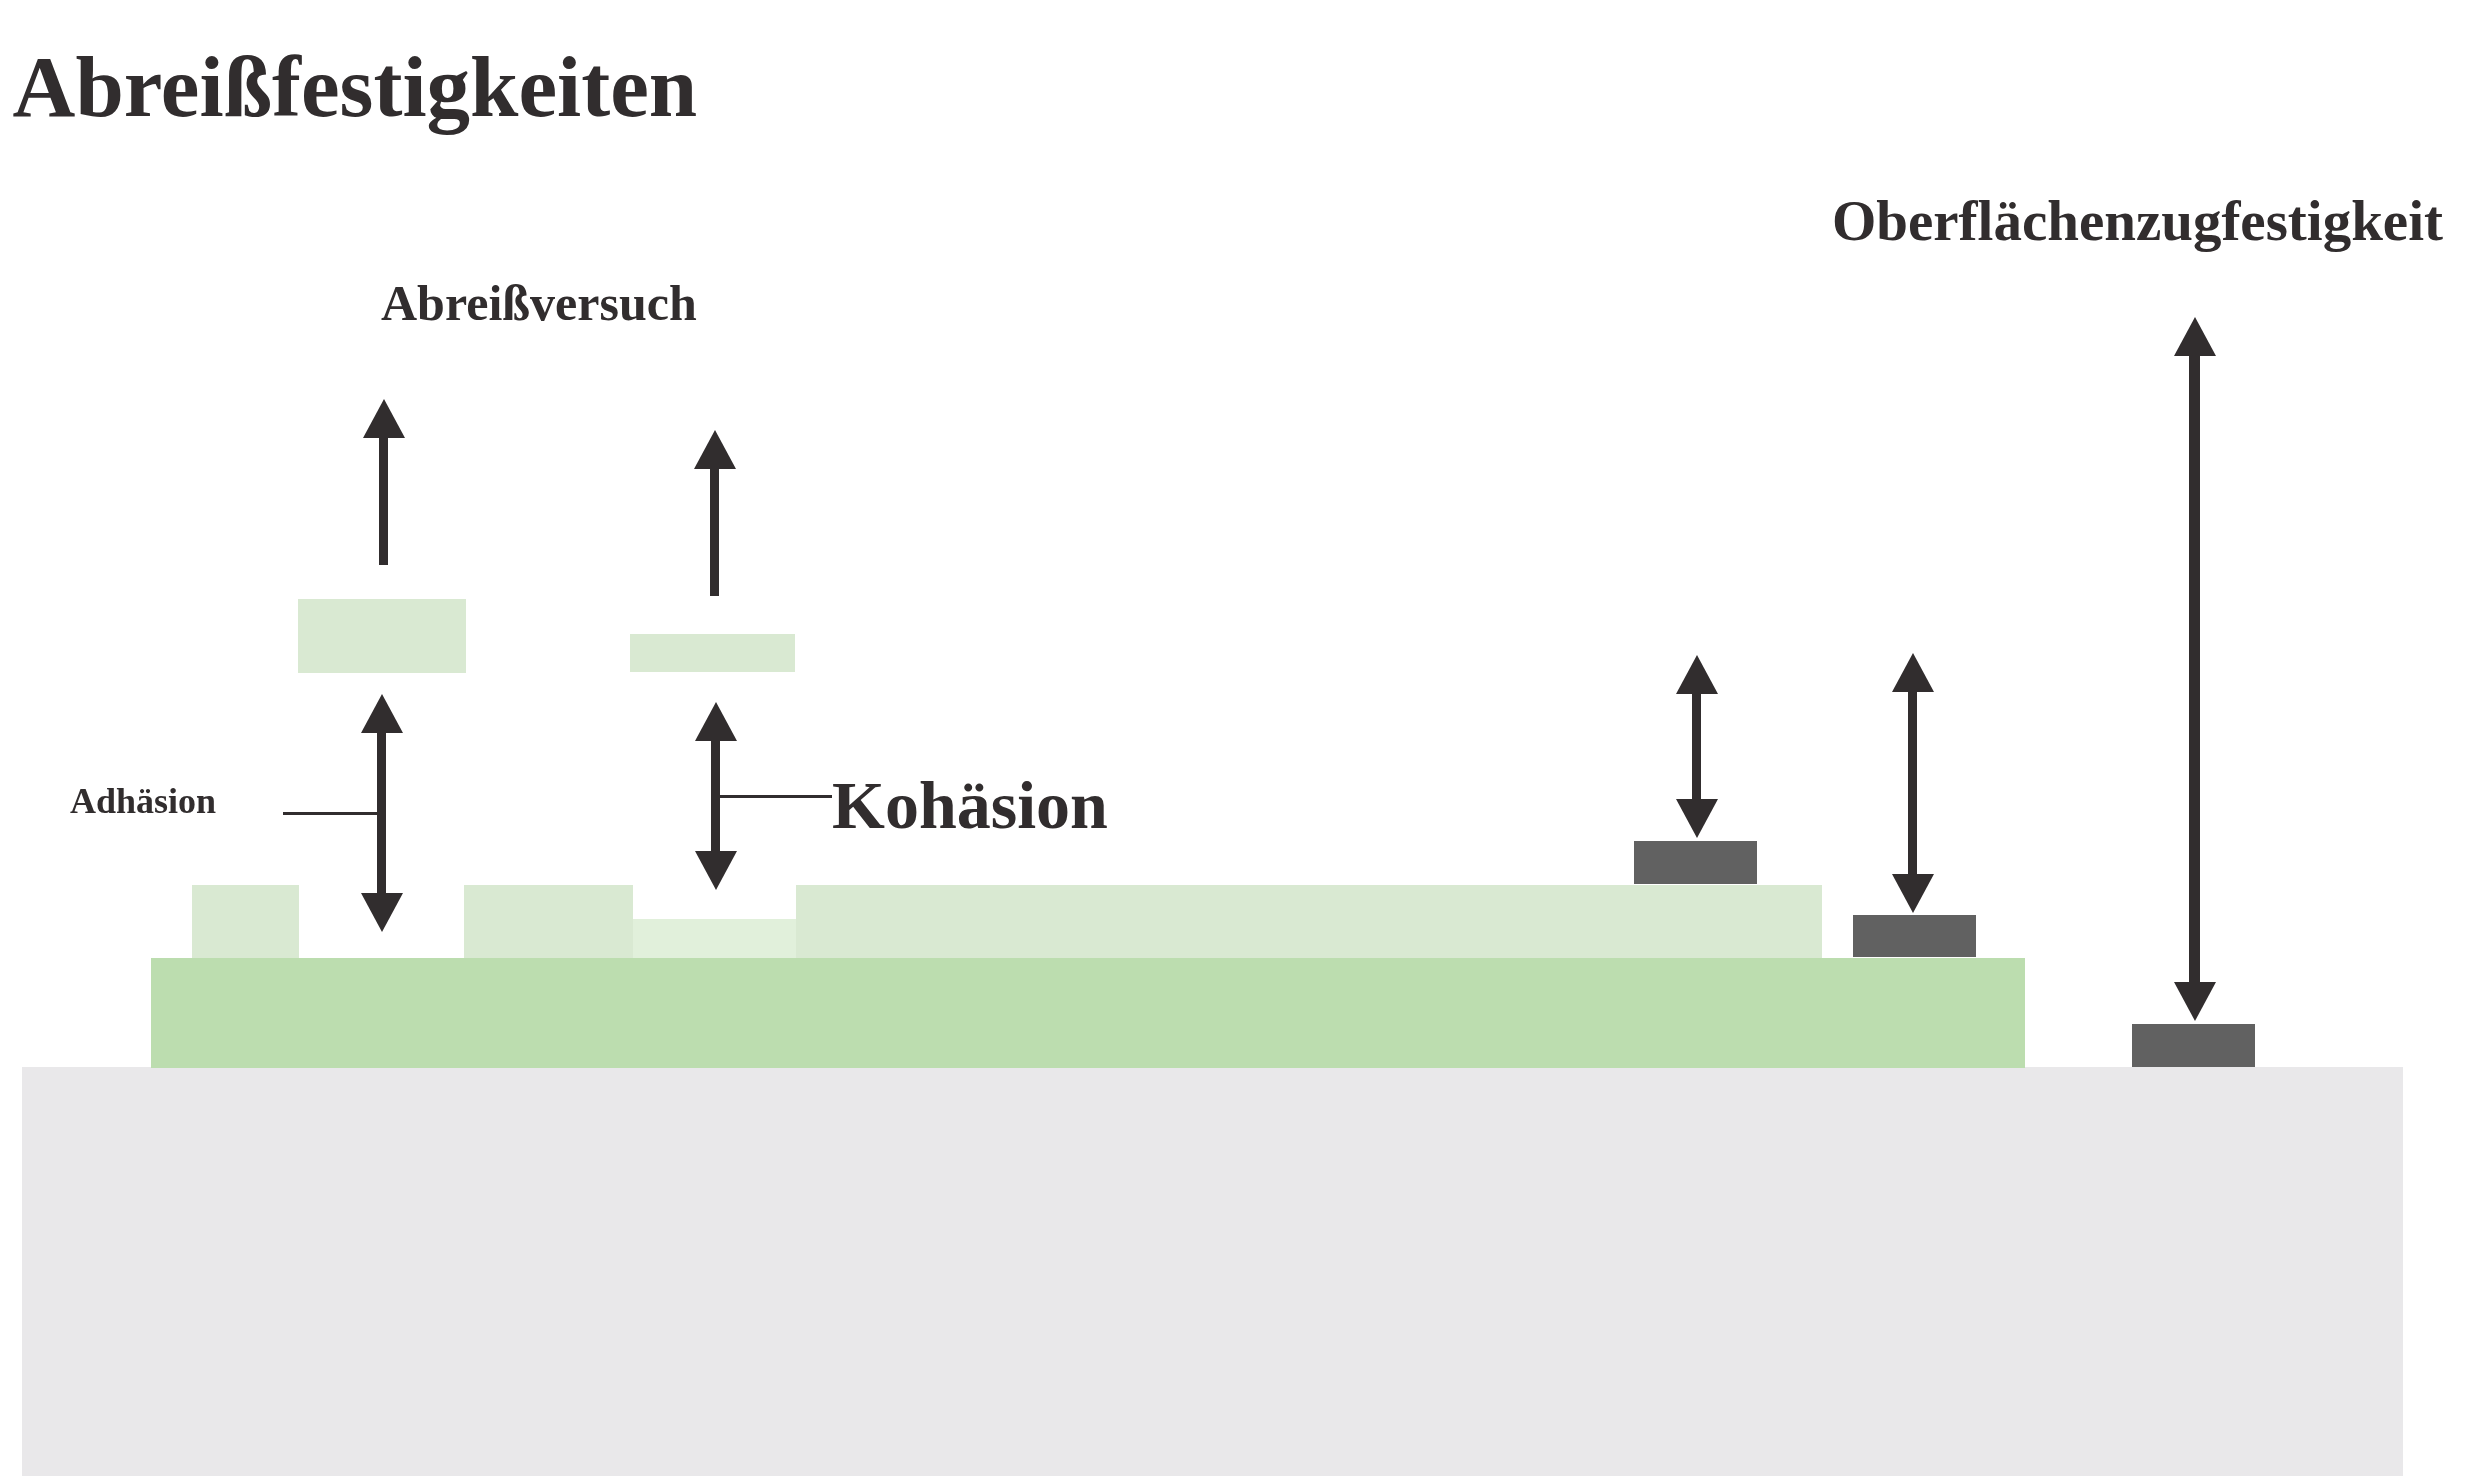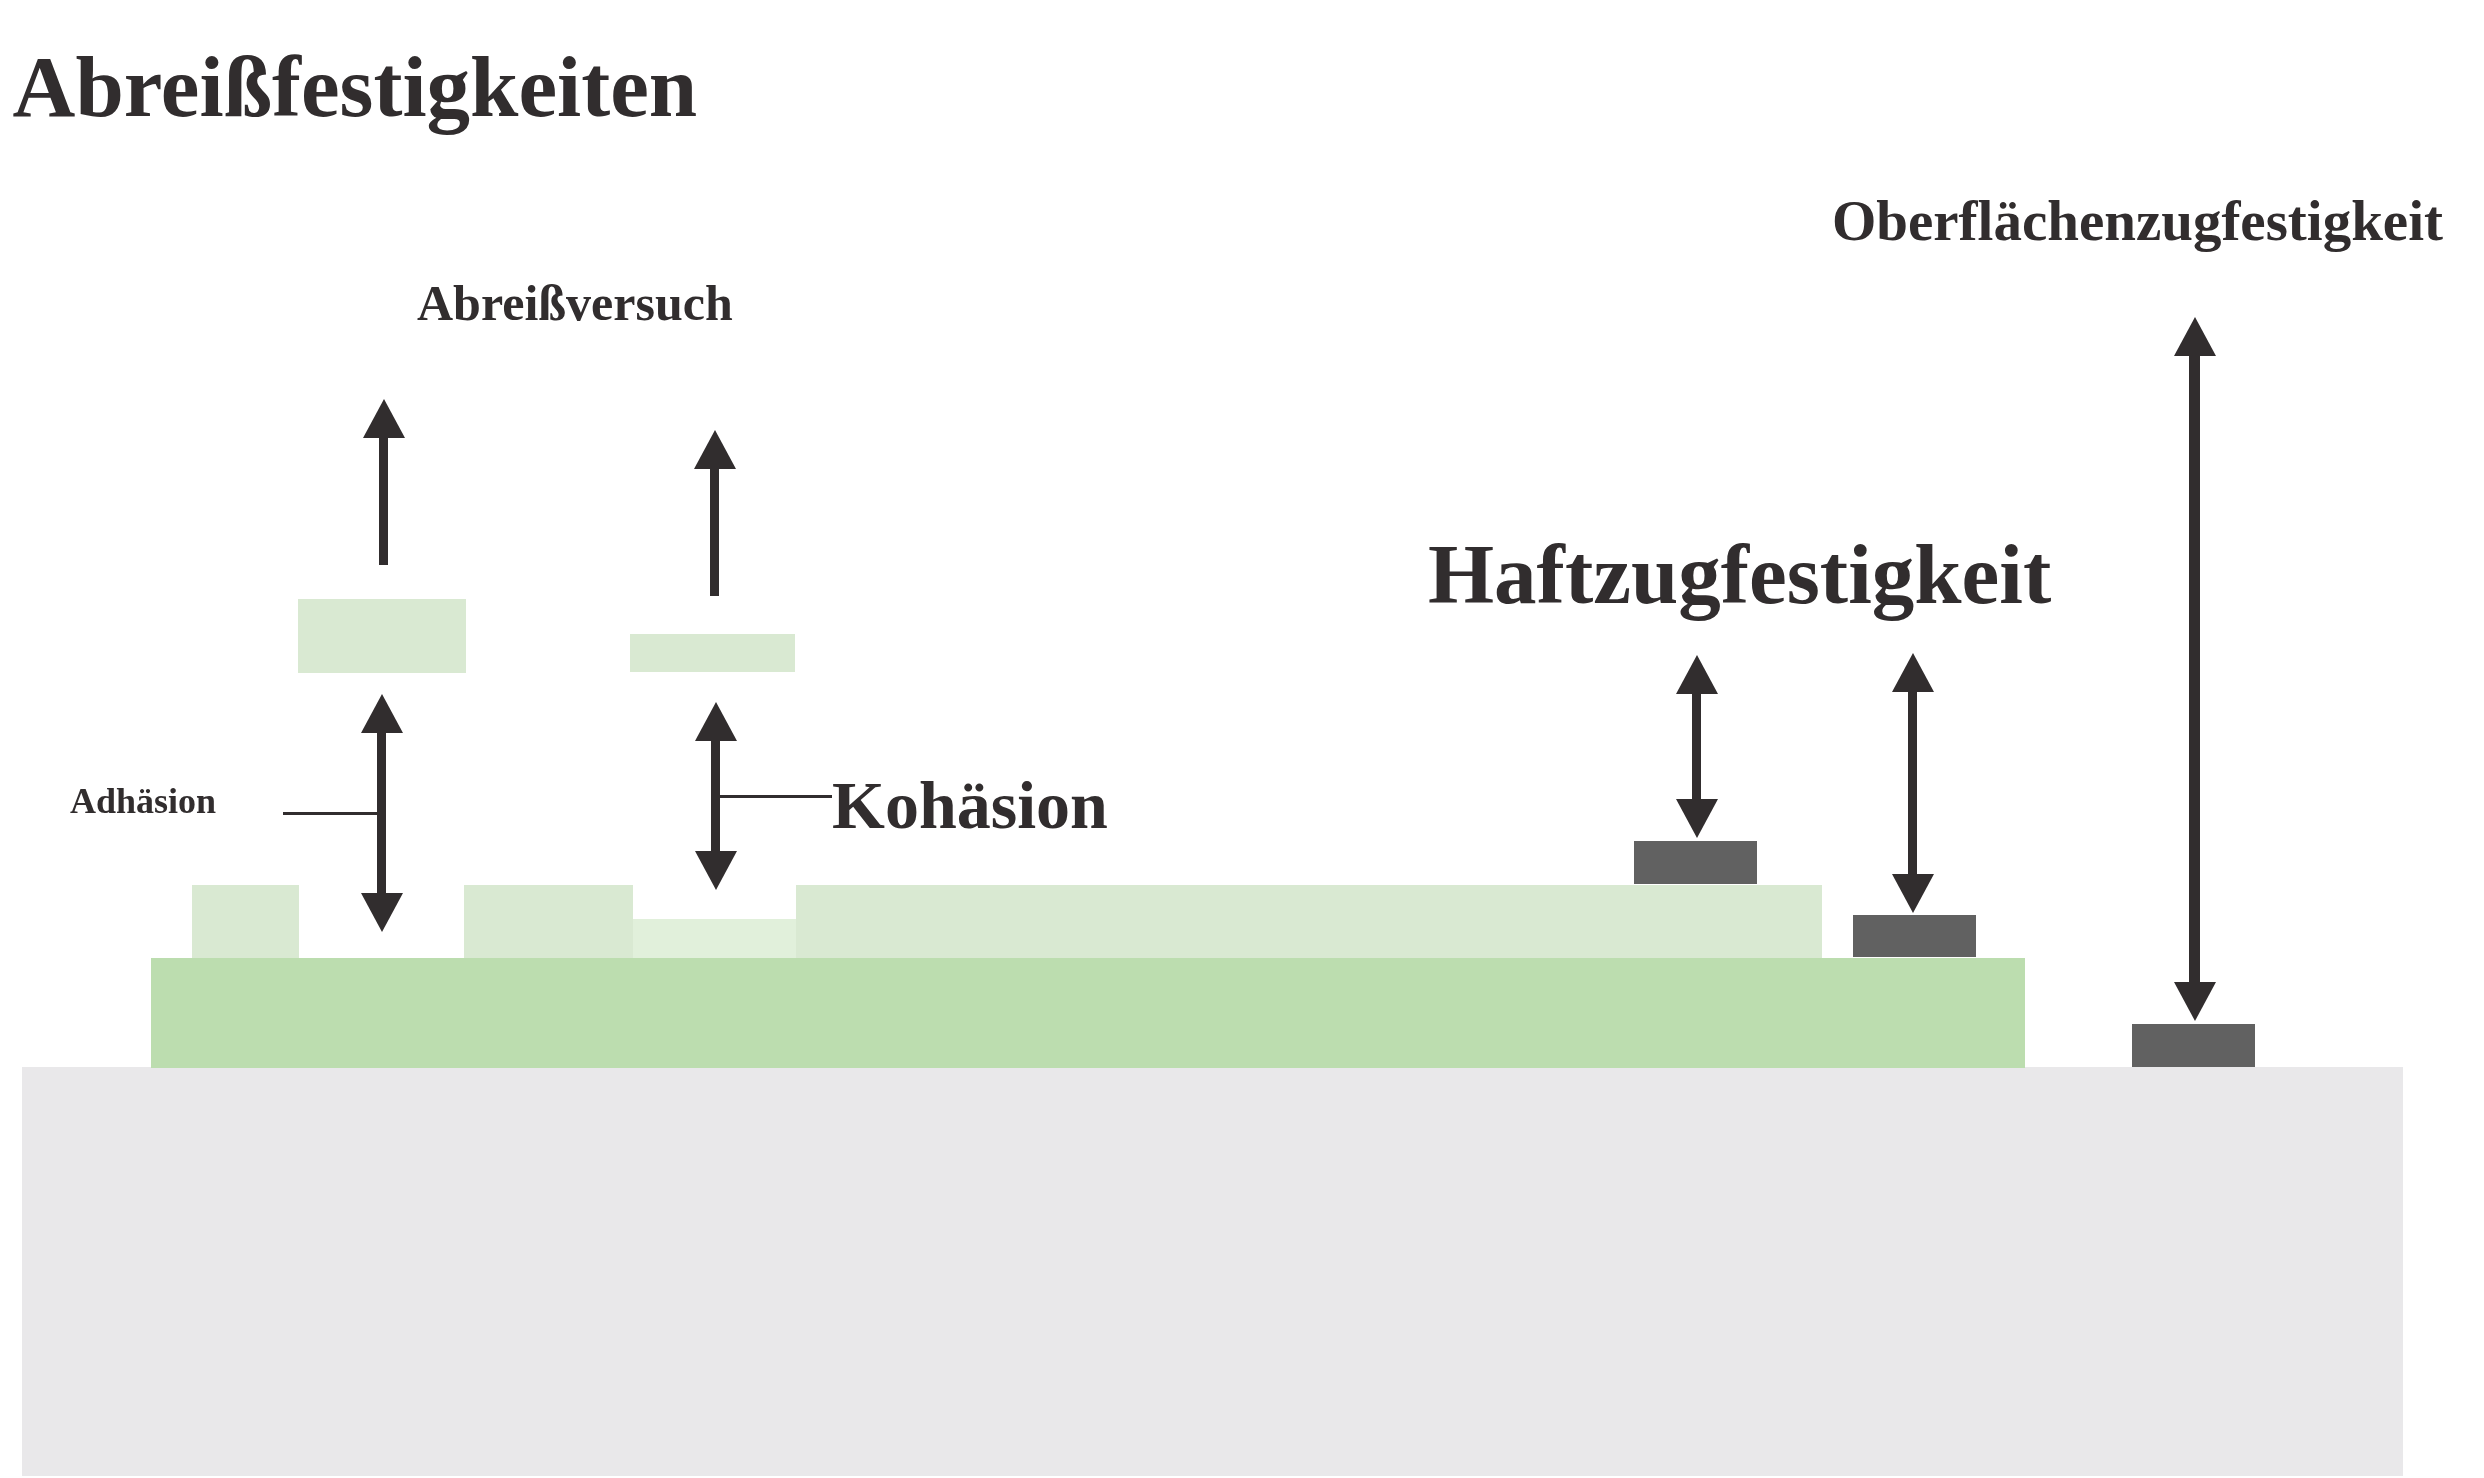--- a/index.html
+++ b/index.html
@@ -58,29 +58,28 @@
     background: var(--c-ink, #312d2e);
   }
 </style>
 </head>
 <body>
 
 <div class="canvas">
 
   <div class="label" style="left:12.6px; top:43px; font-size:87px;">Abreißfestigkeiten</div>
 
-  <div class="label" style="left:381px; top:278px; font-size:50px;margin-left:36px;">Abreißversuch</div>
+  <div class="label" style="left:381px; top:278px; font-size:50px;">Abreißversuch</div>
 
   <div class="label" style="left:70px; top:783px; font-size:36px;">Adhäsion</div>
 
   <div class="label" style="left:832px; top:771px; font-size:68px;">Kohäsion</div>
 
   <div class="label" style="right:41px; top:192px; font-size:57px;">Oberflächenzugfestigkeit</div>
 
-  <div class="label" style="left:1428px; top:532px; font-size:85px;">Haftzugfestigkeit</div>
 
   <div class="label" style="left:1195px; top:892px; font-size:60px;">Schicht A</div>
 
   <div class="label" style="left:1195px; top:984px; font-size:60px;">Schicht B</div>
 
   <div class="label" style="left:1074px; top:1224px; font-size:105px;">Beton</div>
 
   <div class="rect layer-beton" style="left:22px; top:1067px; width:2381px; height:409px;"></div>
 
   <div class="rect layer-b" style="left:151px; top:958px; width:1874px; height:110px;"></div>

